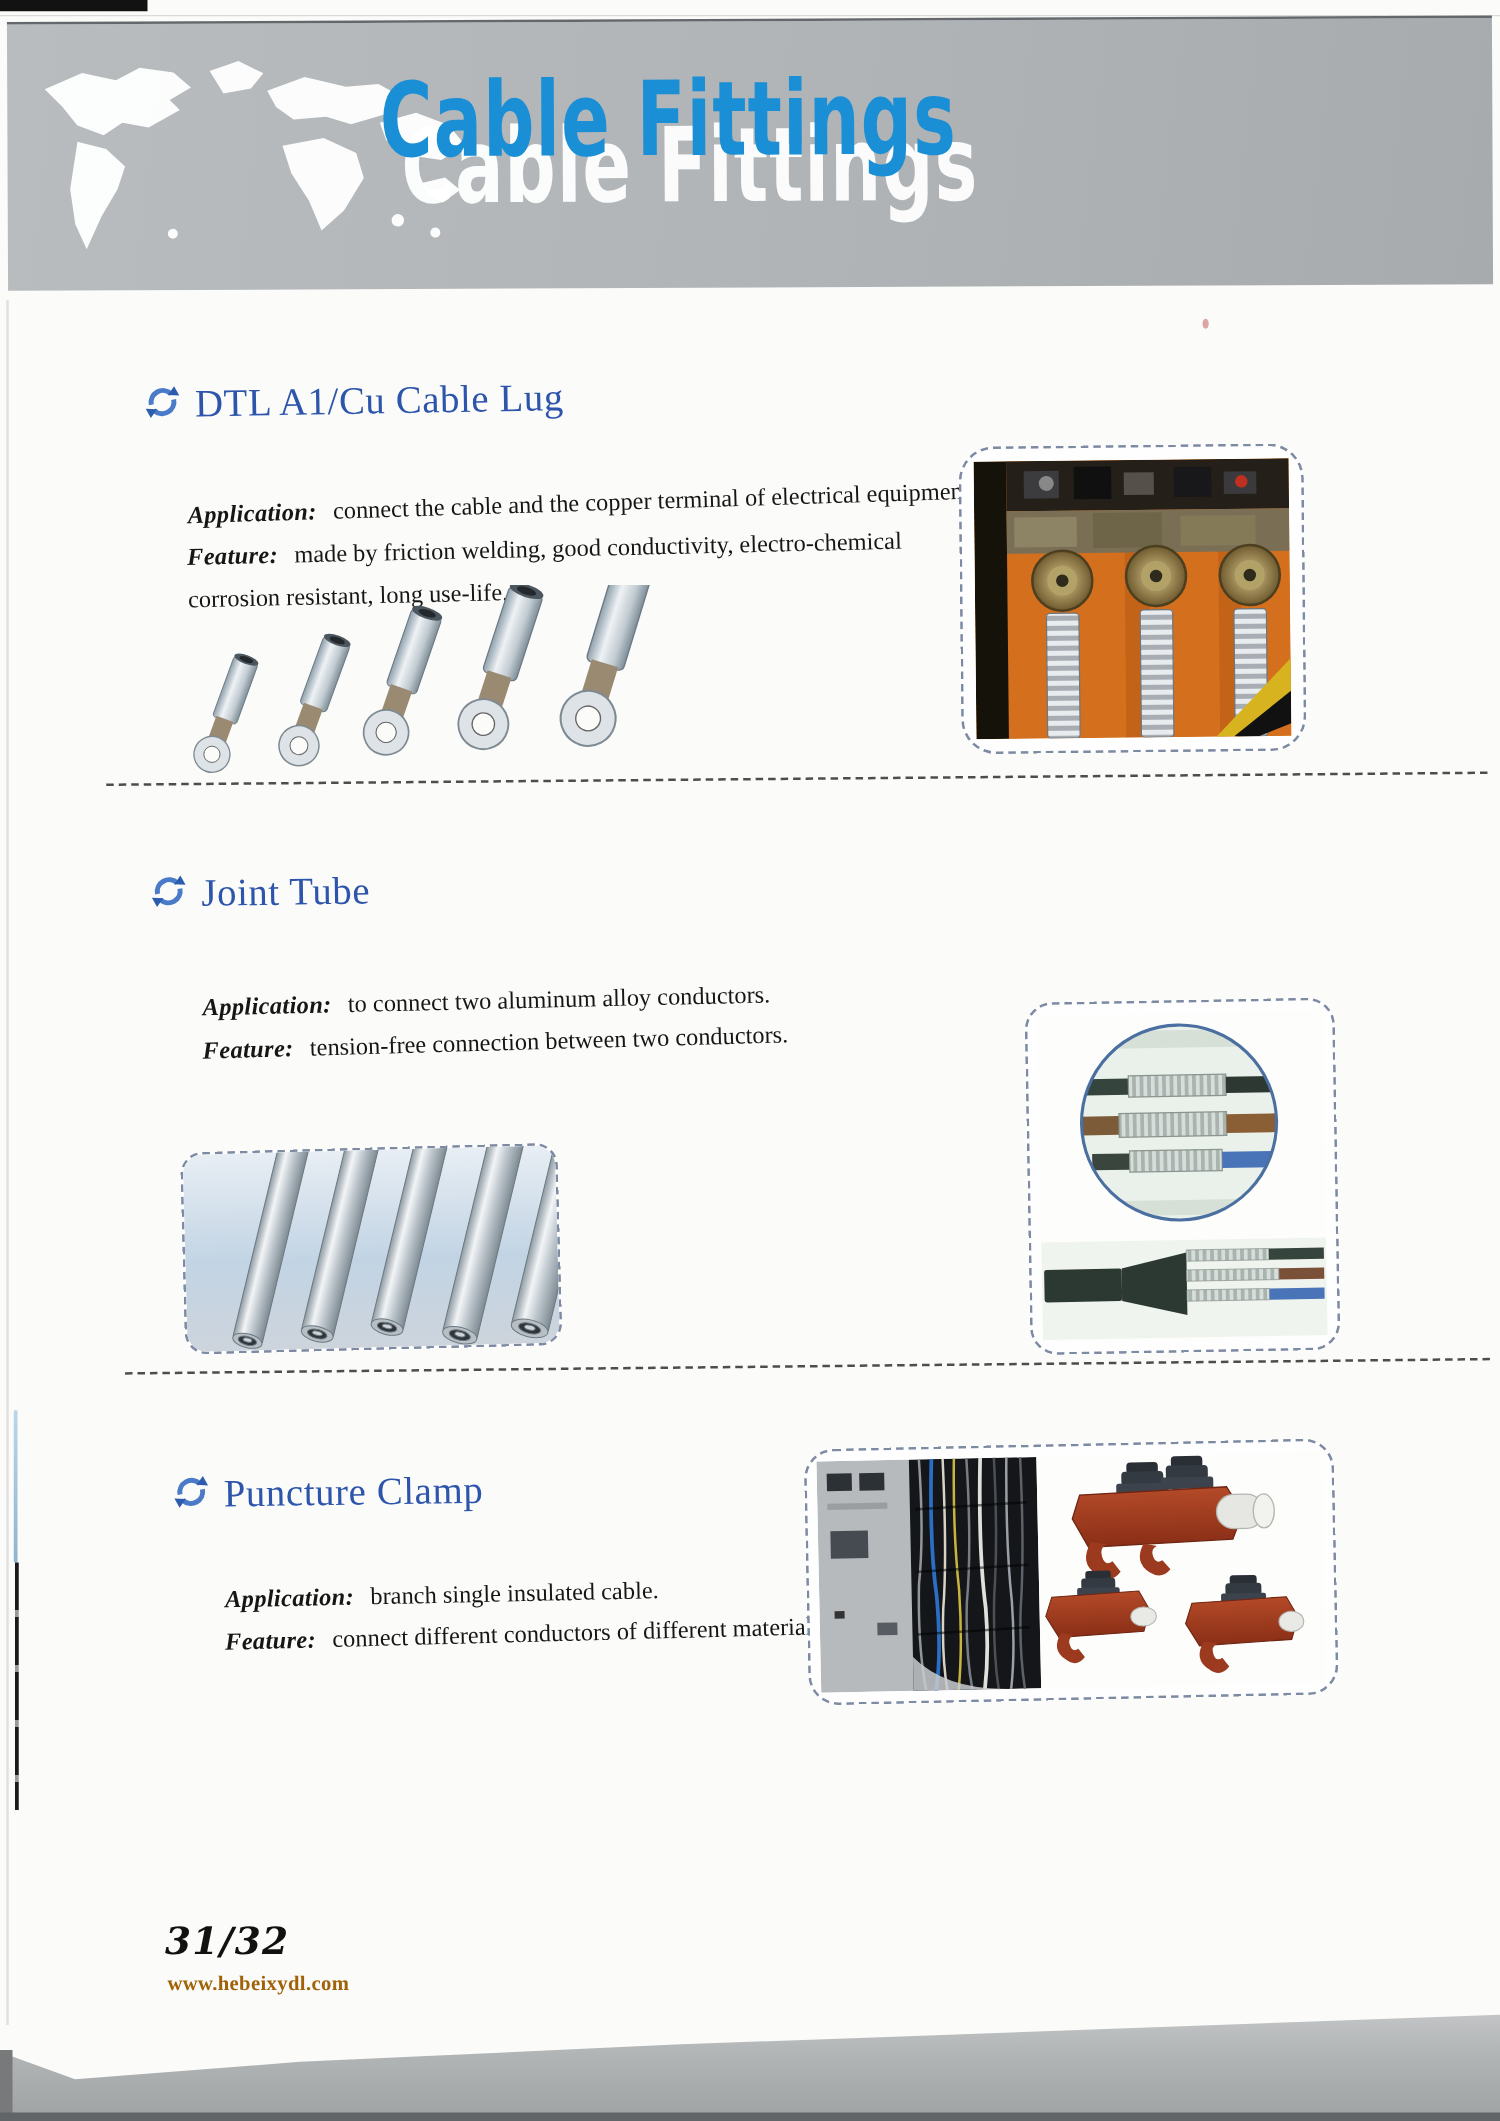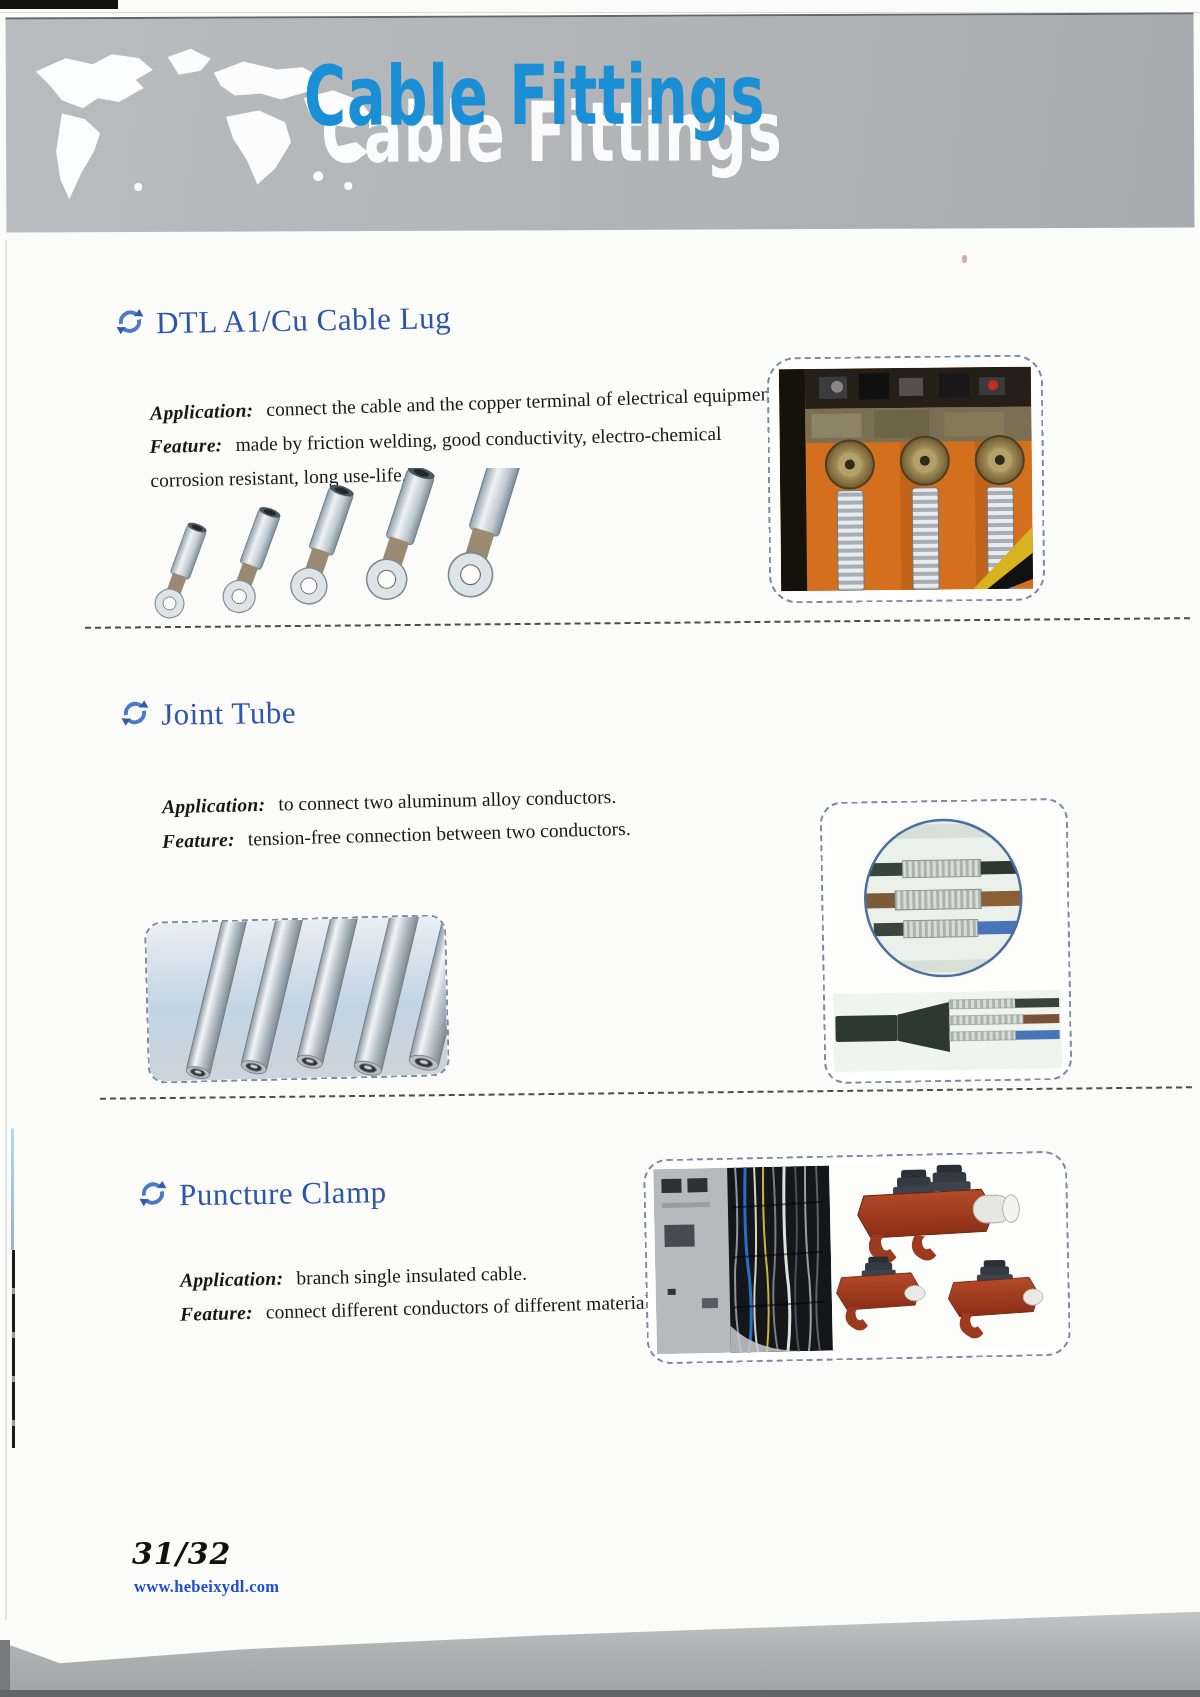--- a/index.html
+++ b/index.html
@@ -75,21 +75,21 @@
 
   
   .pageno{
     position:absolute;left:132px;top:1536px;
     font-family:"DejaVu Serif",serif;font-weight:bold;font-style:italic;
     font-size:30px;color:#111;letter-spacing:1px;
   }
   .site{
     position:absolute;left:134px;top:1577px;
     font-family:"Liberation Serif",serif;font-weight:bold;
-    font-size:16.5px;color:#1d4ed8;letter-spacing:.3px;
+    font-size:16.5px;color:#a16207;letter-spacing:.3px;
   }
 </style>
 </head>
 <body>
 
 <div class="page">
 
   <div class="artifact top-black-bar"></div>
   <div class="artifact top-line"></div>
   <div class="artifact left-page-edge"></div>

